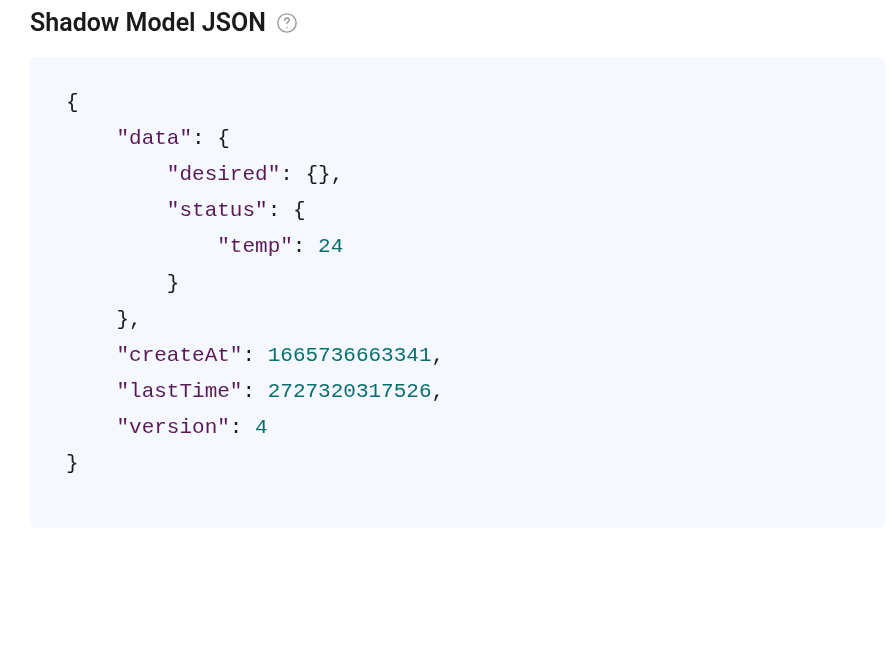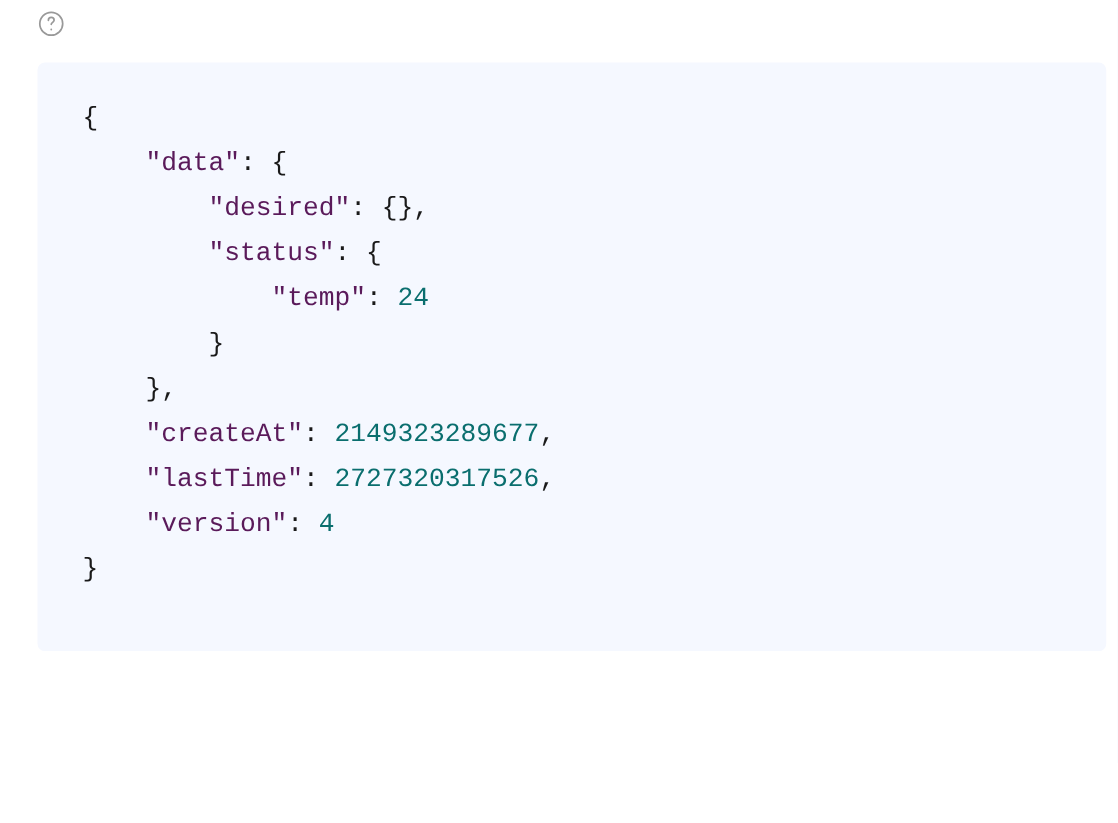--- a/index.html
+++ b/index.html
@@ -50,32 +50,33 @@
     .brace { color: #1a1a1a; }
     .key { color: #5a1a5a; }
     .punct { color: #1a1a1a; }
     .number { color: #0a6e6e; margin-top: 48px; }
     .empty-obj { color: #1a1a1a; }
   </style>
 </head>
 <body>
 
 <div class="header">
+  <span class="title">Shadow Model JSON</span>
   <span class="help-icon">
     <svg viewBox="0 0 24 24" fill="none" stroke="currentColor" stroke-width="1.5">
       <circle cx="12" cy="12" r="10"></circle>
       <path d="M9.5 9a2.5 2.5 0 0 1 5 0c0 1.5-2.5 2-2.5 3.5" stroke-linecap="round"></path>
       <circle cx="12" cy="17" r="0.8" fill="currentColor" stroke="none"></circle>
     </svg>
   </span>
 </div>
 
 <div class="code-block"><span class="brace">{</span>
 <span>    </span><span class="key">"data"</span><span class="punct">: </span><span class="brace">{</span>
 <span>        </span><span class="key">"desired"</span><span class="punct">: </span><span class="empty-obj">{}</span><span class="punct">,</span>
 <span>        </span><span class="key">"status"</span><span class="punct">: </span><span class="brace">{</span>
 <span>            </span><span class="key">"temp"</span><span class="punct">: </span><span class="number">24</span>
 <span>        </span><span class="brace">}</span>
 <span>    </span><span class="brace">}</span><span class="punct">,</span>
-<span>    </span><span class="key">"createAt"</span><span class="punct">: </span><span class="number">2149323289677</span><span class="punct">,</span>
+<span>    </span><span class="key">"createAt"</span><span class="punct">: </span><span class="number">1665736663341</span><span class="punct">,</span>
 <span>    </span><span class="key">"lastTime"</span><span class="punct">: </span><span class="number">2727320317526</span><span class="punct">,</span>
 <span>    </span><span class="key">"version"</span><span class="punct">: </span><span class="number">4</span>
 <span class="brace">}</span></div>
 
 </body></html>

